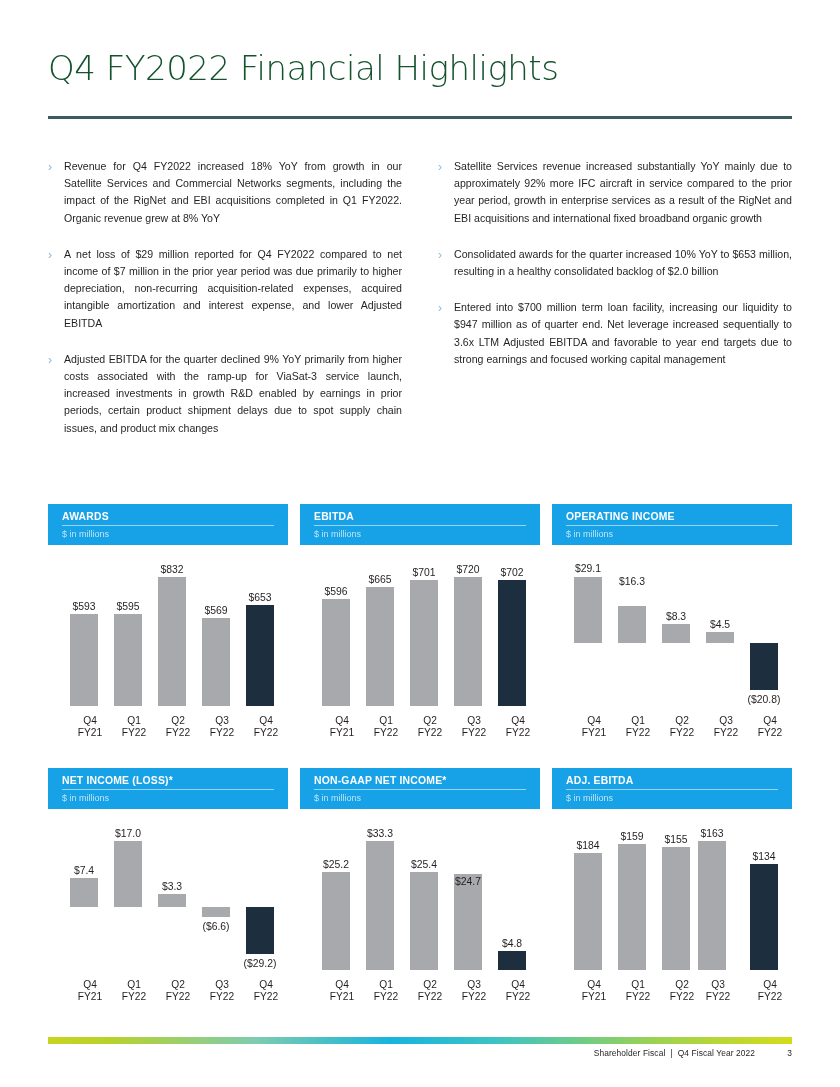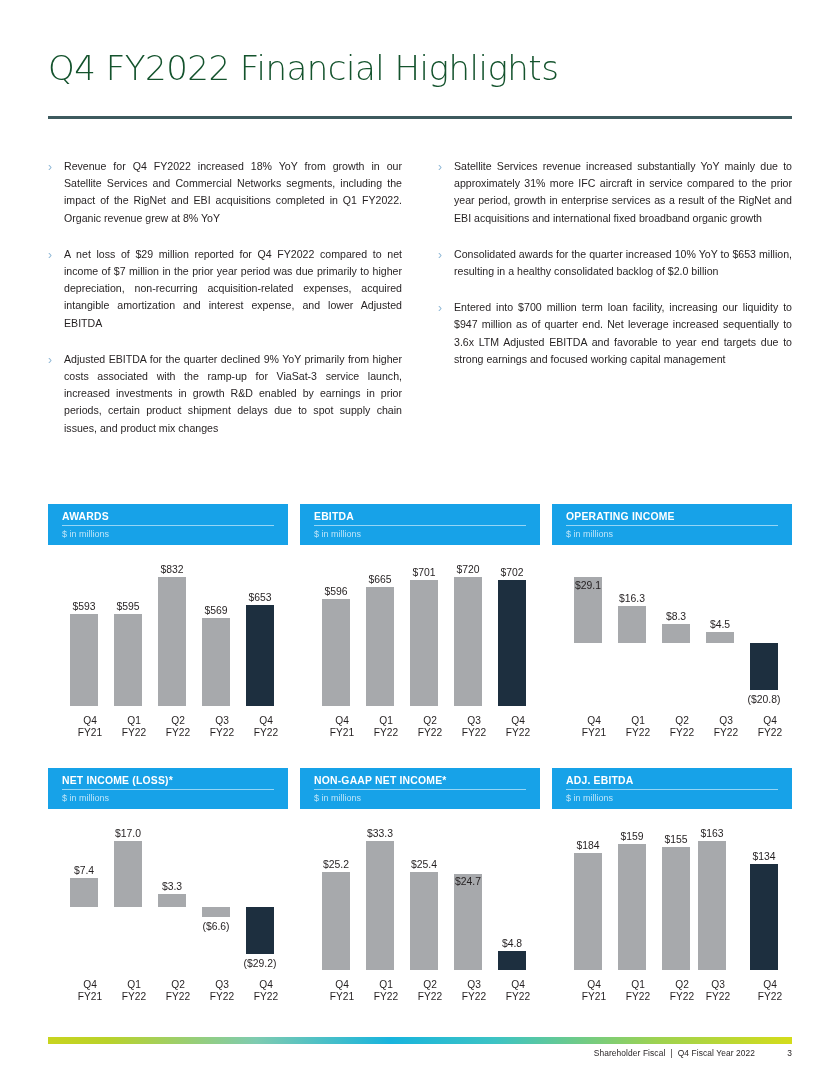--- a/index.html
+++ b/index.html
@@ -189,21 +189,21 @@
         <div class="bullet-text">A net loss of $29 million reported for Q4 FY2022 compared to net income of $7 million in the prior year period was due primarily to higher depreciation, non-recurring acquisition-related expenses, acquired intangible amortization and interest expense, and lower Adjusted EBITDA</div>
       </div>
       <div class="bullet">
         <div class="bullet-marker">›</div>
         <div class="bullet-text">Adjusted EBITDA for the quarter declined 9% YoY primarily from higher costs associated with the ramp-up for ViaSat-3 service launch, increased investments in growth R&amp;D enabled by earnings in prior periods, certain product shipment delays due to spot supply chain issues, and product mix changes</div>
       </div>
     </div>
   <div class="bullet-col" id="col-right">
       <div class="bullet">
         <div class="bullet-marker">›</div>
-        <div class="bullet-text">Satellite Services revenue increased substantially YoY mainly due to approximately 31% more IFC aircraft in service compared to the prior year period, growth in enterprise services as a result of the RigNet and EBI acquisitions and international fixed broadband organic growth</div>
+        <div class="bullet-text">Satellite Services revenue increased substantially YoY mainly due to approximately 92% more IFC aircraft in service compared to the prior year period, growth in enterprise services as a result of the RigNet and EBI acquisitions and international fixed broadband organic growth</div>
       </div>
       <div class="bullet">
         <div class="bullet-marker">›</div>
         <div class="bullet-text">Consolidated awards for the quarter increased 10% YoY to $653 million, resulting in a healthy consolidated backlog of $2.0 billion</div>
       </div>
       <div class="bullet">
         <div class="bullet-marker">›</div>
         <div class="bullet-text">Entered into $700 million term loan facility, increasing our liquidity to $947 million as of quarter end.  Net leverage increased sequentially to 3.6x LTM Adjusted EBITDA and favorable to year end targets due to strong earnings and focused working capital management</div>
       </div>
     </div>
@@ -307,29 +307,29 @@
       </div>
     </div>
     <div class="chart-card">
       <div class="chart-head">
         <span class="chart-head-title">OPERATING INCOME</span>
         <span class="chart-head-sub">$ in millions</span>
       </div>
       <div class="chart-plot">
         <div class="bar-slot" style="left: 22px;">
           <div class="bar" style="bottom: 97.42px; height: 65.58px;"></div>
-          <div class="bar-label" style="bottom: 149px; margin-top: 40px;">$29.1</div>
+          <div class="bar-label" style="bottom: 166px; margin-top: 40px;">$29.1</div>
           <div class="axis-label" style="bottom: 0px;">
             <span>Q4</span>
             <span>FY21</span>
           </div>
         </div>
         <div class="bar-slot" style="left: 66px;">
           <div class="bar" style="bottom: 97.42px; height: 36.7338px;"></div>
-          <div class="bar-label" style="bottom: 136px; text-align: center;">$16.3</div>
+          <div class="bar-label" style="bottom: 153px; text-align: center;">$16.3</div>
           <div class="axis-label" style="bottom: 0px;">
             <span>Q1</span>
             <span>FY22</span>
           </div>
         </div>
         <div class="bar-slot" style="left: 110px;">
           <div class="bar" style="bottom: 97.42px; height: 18.7049px;"></div>
           <div class="bar-label" style="bottom: 118.125px;">$8.3</div>
           <div class="axis-label" style="bottom: 0px;">
             <span>Q2</span>

